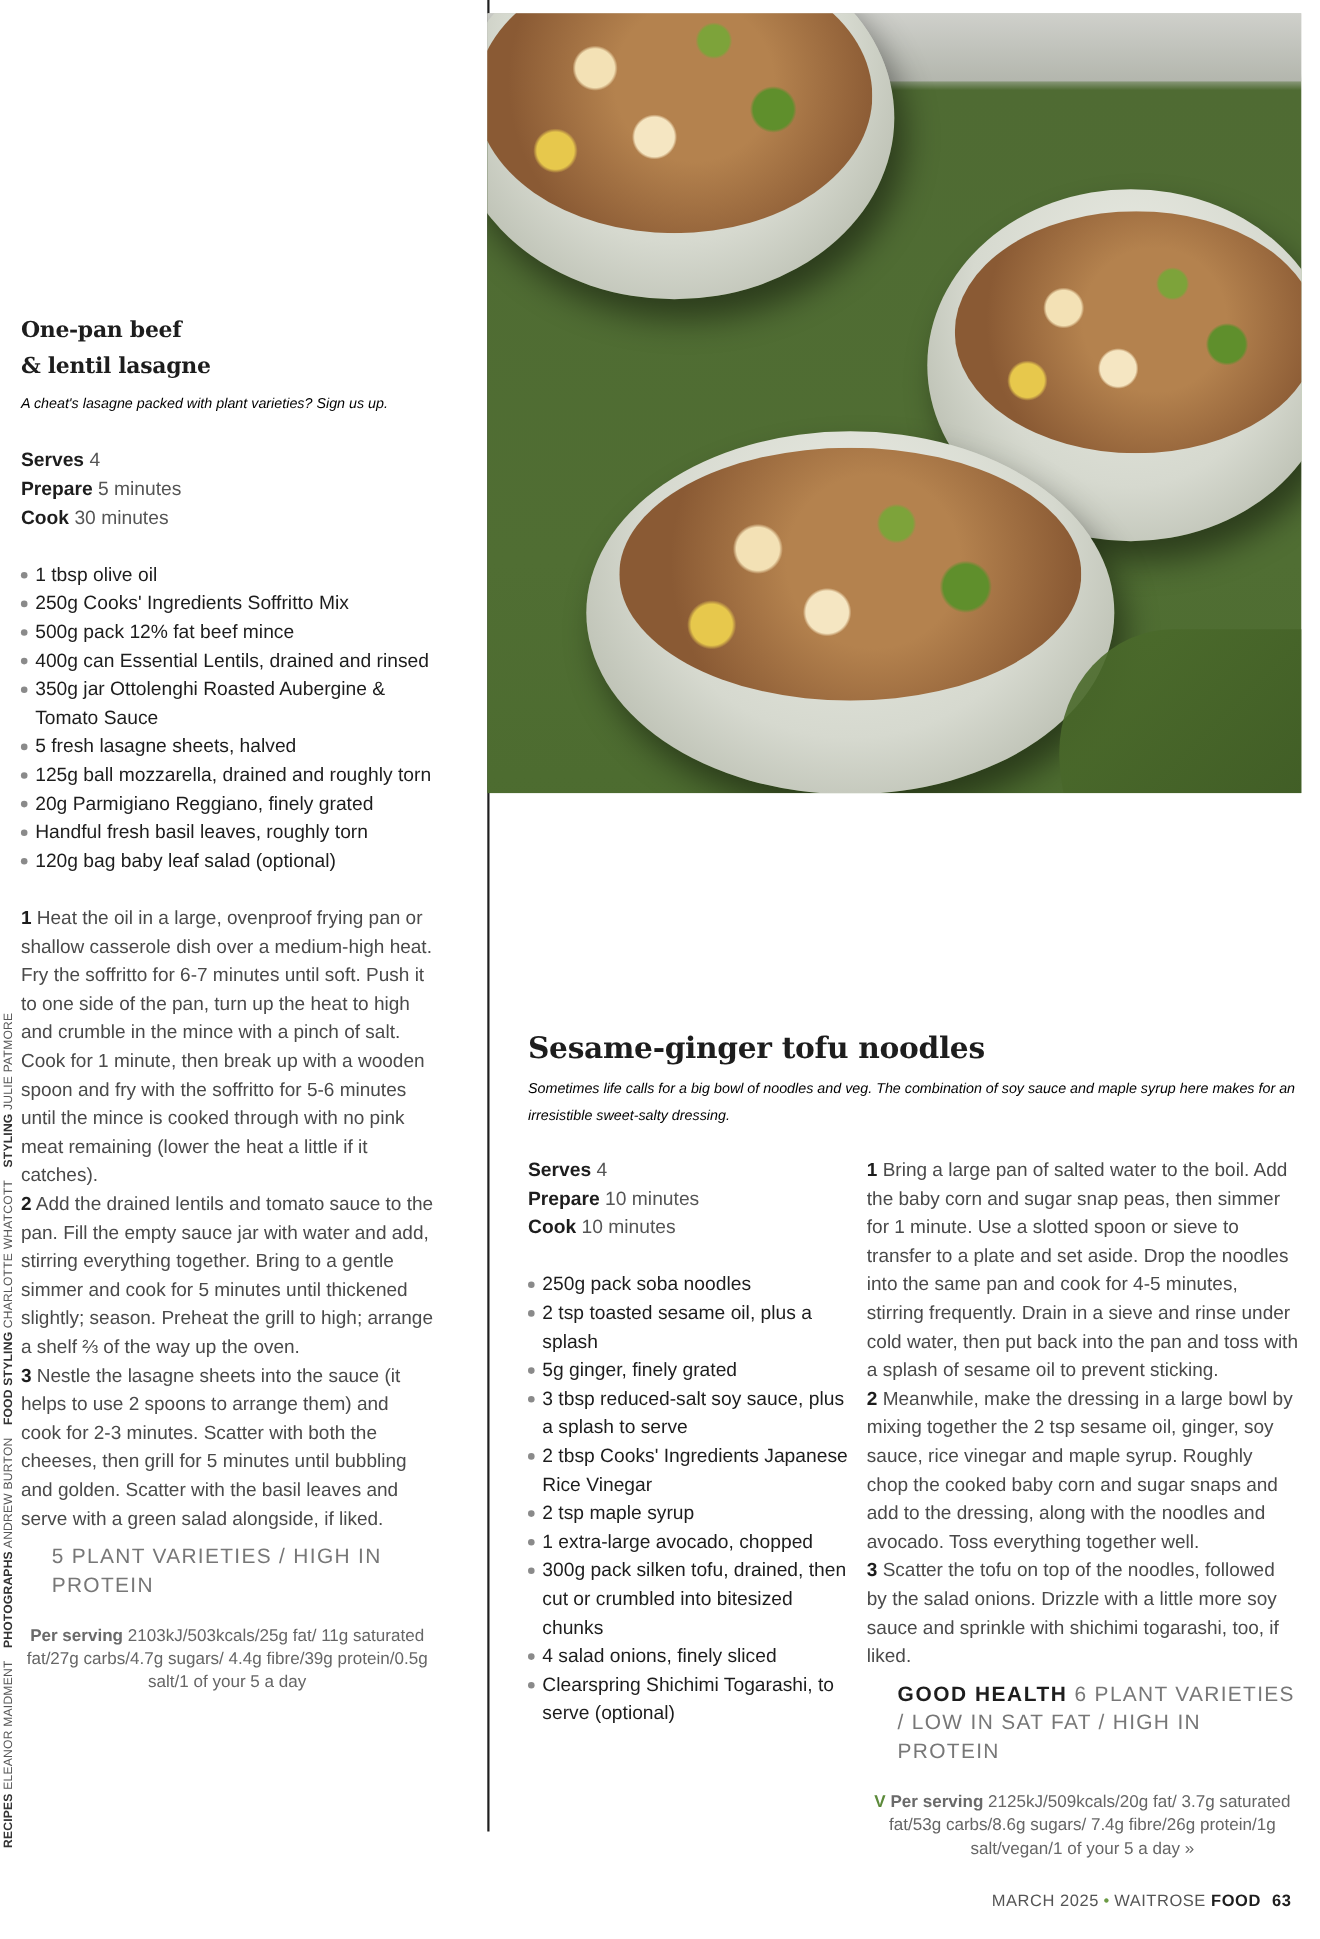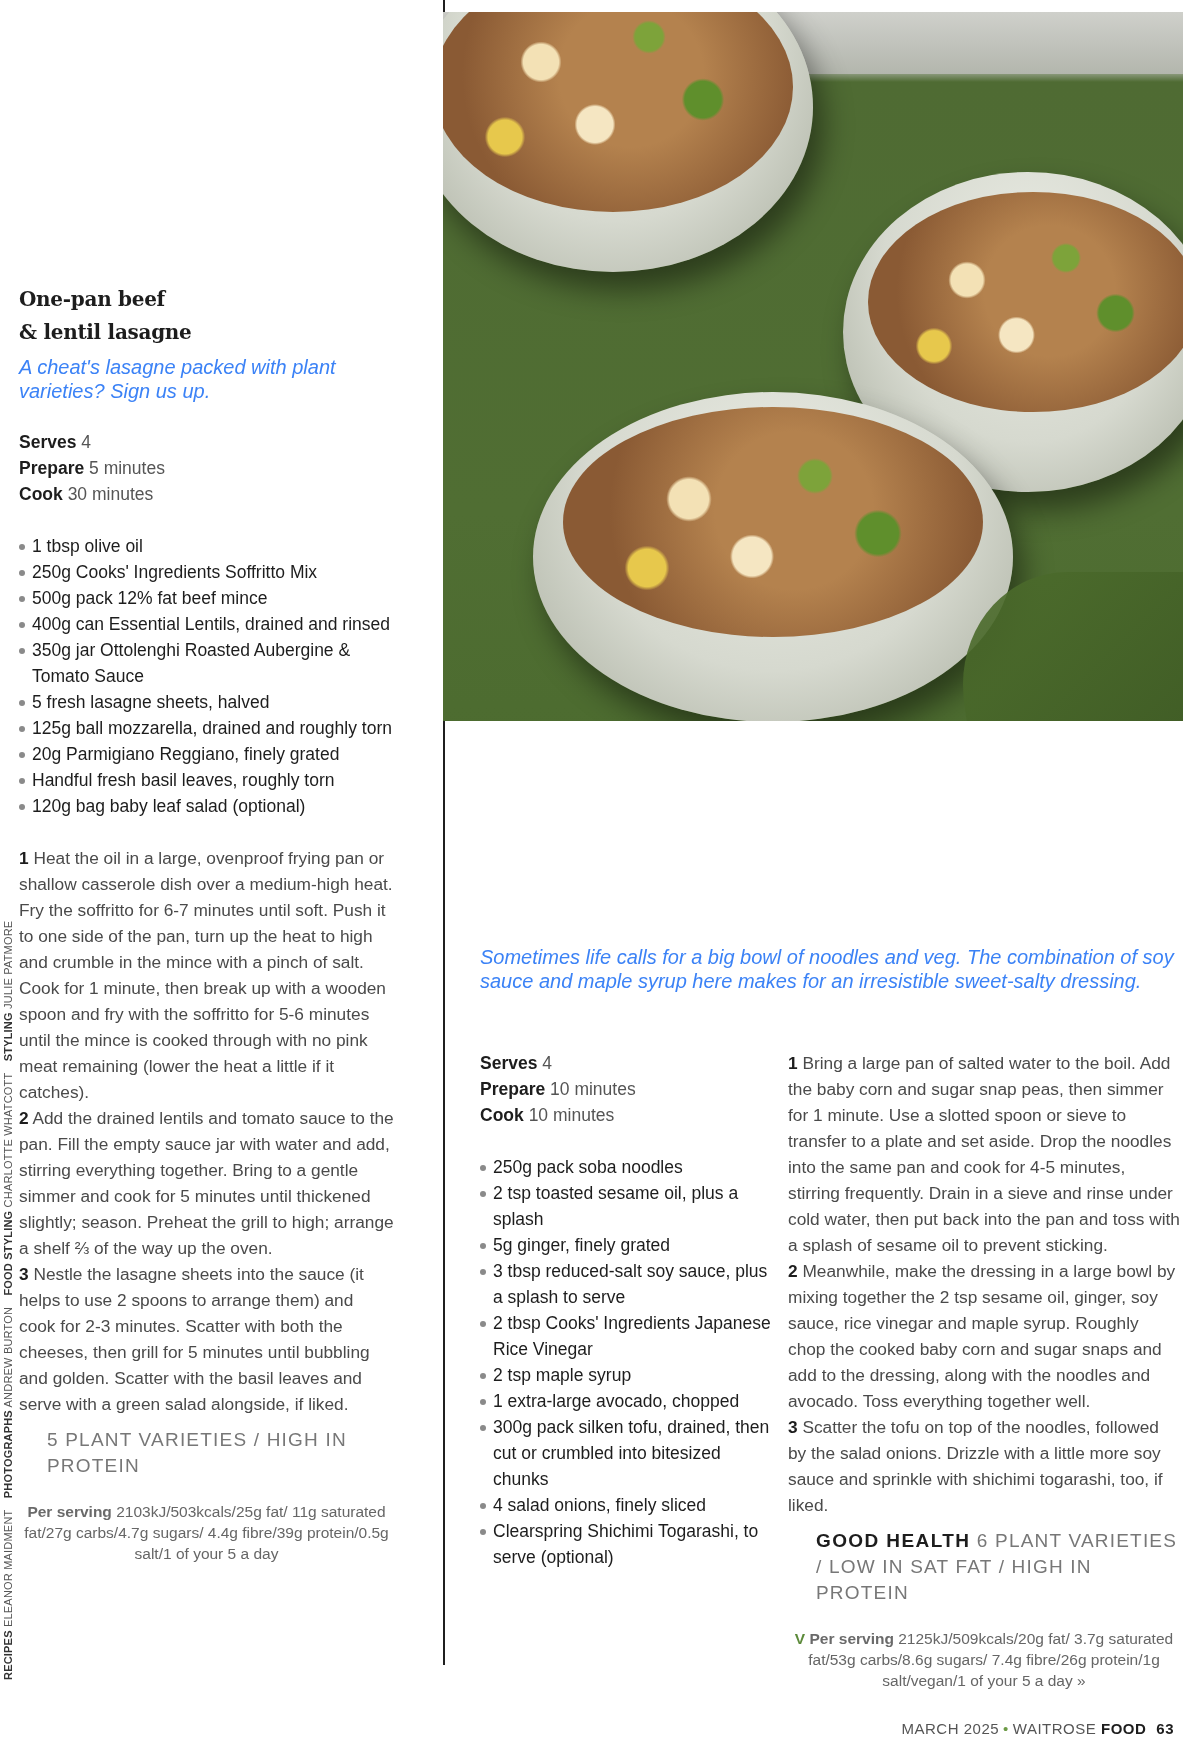--- a/index.html
+++ b/index.html
@@ -11,22 +11,22 @@
              transform-origin: 0 0; transform: translate(2px, 740px) rotate(-90deg);
              font-family: "Liberation Sans", sans-serif; font-size: 11px; color: #555; white-space: nowrap;
              letter-spacing: 0.2px; }
   .credits b { color: #333; font-weight: bold; }
   .credits span { margin-right: 4px; }
 
   
   .left { position: absolute; left: 19px; top: 283px; width: 375px; }
   .r-title { font-family: "DejaVu Serif", serif; font-weight: bold; font-size: 20px; line-height: 33px;
              color: #1d1d1d; margin: 0; letter-spacing: -0.3px; }
-  .r-intro { font-family: "Liberation Sans", sans-serif; font-style: italic; font-weight: 300; font-size: 20px;
-             line-height: 24px; color: #3b82f6; margin: 6px 0 0 0; }
+  .r-intro { font-family: "Liberation Sans", sans-serif; font-style: italic; font-weight: 300; font-size: 13px;
+             line-height: 24px; color: #000000; margin: 6px 0 0 0; }
   .meta { margin-top: 26px; font-family: "Liberation Sans", sans-serif; font-size: 17.5px; line-height: 26px; color: #555; }
   .meta b { color: #1d1d1d; }
   .ingredients { list-style: none; margin: 26px 0 0 0; padding: 0;
                  font-family: "Liberation Sans", sans-serif; font-size: 17.5px; line-height: 26px; color: #1d1d1d; }
   .ingredients li { position: relative; padding-left: 13px; }
   .ingredients li::before { content: ""; position: absolute; left: 0; top: 11px; width: 6px; height: 6px;
                             border-radius: 50%; background: #8a8a8a; }
   .method { margin-top: 26px; font-family: "Liberation Sans", sans-serif; font-size: 17.3px; line-height: 26px; color: #4a4a4a; }
   .method p { margin: 0; }
   .method b { color: #1d1d1d; }
@@ -136,20 +136,21 @@
   </div>
   <div class="napkin"></div>
   <div class="tip">
     <div class="rule"></div>
     <h3>COOK'S TIP</h3>
     <p>Use whichever noodles you like – soba bring a lovely nutty flavour and count as a plant variety, as do wholewheat or lentil noodles.</p>
   </div>
 </div>
 
 <div class="r2">
+  <h2 class="r-title">Sesame-ginger tofu noodles</h2>
   <p class="r-intro">Sometimes life calls for a big bowl of noodles and veg. The combination of soy sauce and maple syrup here makes for an irresistible sweet-salty dressing.</p>
 </div>
 
 <div class="r2-cols">
   <div class="r2-left">
     <div class="meta">
       <div><b>Serves</b> <span>4</span></div>
       <div><b>Prepare</b> <span>10 minutes</span></div>
       <div><b>Cook</b> <span>10 minutes</span></div>
     </div>

